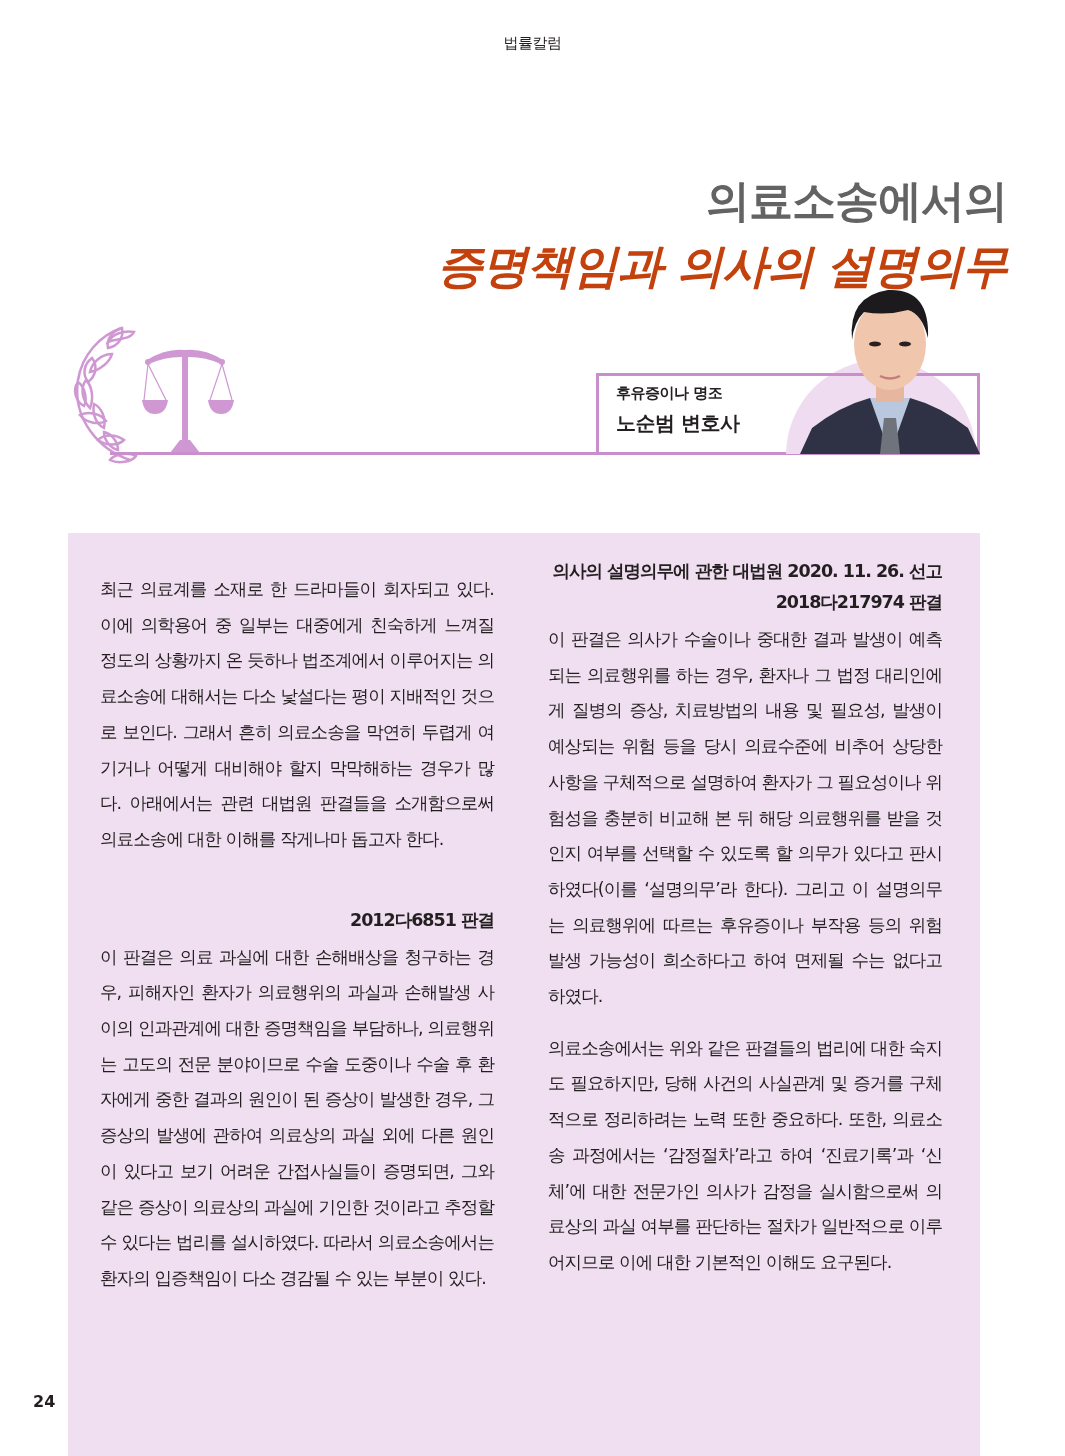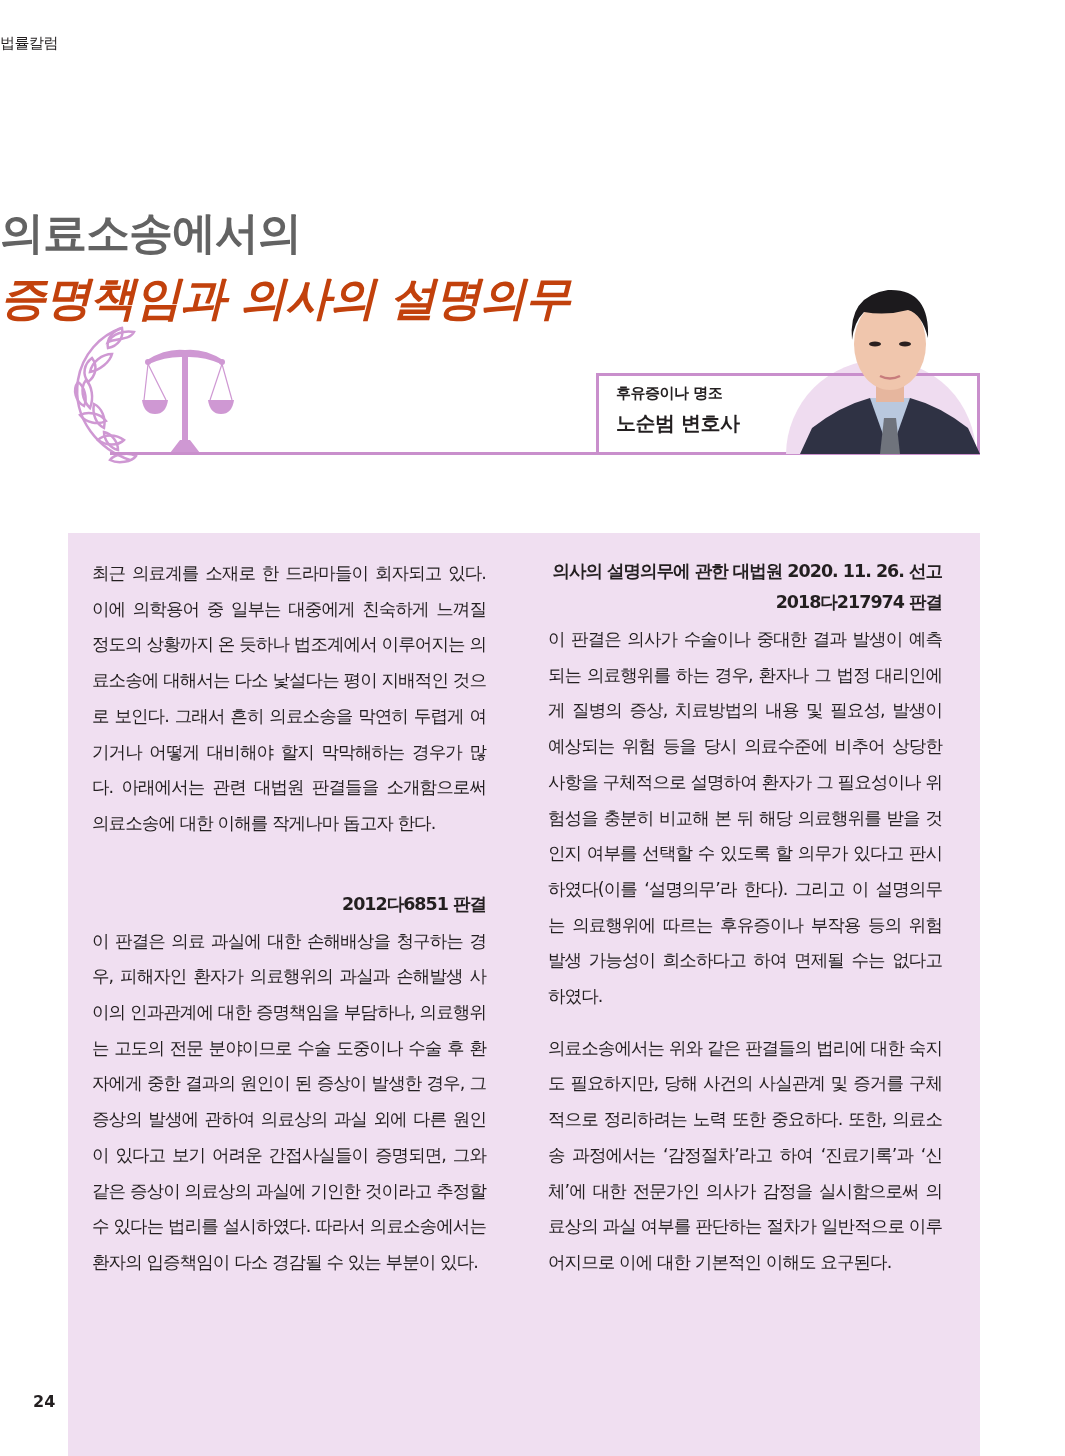--- a/index.html
+++ b/index.html
@@ -1,23 +1,23 @@
 <!DOCTYPE html>
 <html><head>
 <meta charset="utf-8">
 <style>
   * { box-sizing: border-box; margin: 0; padding: 0; }
   html, body { width: 1065px; height: 1456px; background: #ffffff; overflow: hidden; }
   body { position: relative; font-family: "DejaVu Sans", "Liberation Sans", sans-serif; color: #231f20; }
 
   .section-label {
-    position: absolute; top: 34px; left: 0; width: 1065px; text-align: left;
+    position: absolute; top: 34px; left: 0; width: 1065px; text-align: center;
     font-size: 15px; color: #231f20; letter-spacing: -0.5px;
   }
-  .title { position: absolute; left: 0; width: 1007px; text-align: left; font-weight: bold; letter-spacing: -1px; margin-top: 32px; }
+  .title { position: absolute; left: 0; width: 1007px; text-align: right; font-weight: bold; letter-spacing: -1px; }
   .title-1 { top: 172px; font-size: 44px; color: #636363; }
   .title-2 { top: 236px; font-size: 46px; color: #c2410c; font-style: italic; }
 
   .deco { position: absolute; left: 60px; top: 320px; width: 200px; height: 145px; }
   .rule { position: absolute; left: 110px; top: 452px; width: 870px; height: 3px; background: #c98fcc; }
 
   .portrait-circle {
     position: absolute; left: 786px; top: 360px; width: 190px; height: 190px;
     border-radius: 50%; background: #efdcf0; clip-path: inset(0 0 96px 0);
   }
@@ -26,21 +26,21 @@
     border: 3px solid #c98fcc; border-bottom: none; background: transparent;
   }
   .author-org { position: absolute; left: 616px; top: 384px; font-size: 15px; font-weight: bold; letter-spacing: -0.5px; }
   .author-name { position: absolute; left: 616px; top: 410px; font-size: 20px; font-weight: bold; letter-spacing: -0.5px; }
 
   .portrait { position: absolute; left: 800px; top: 278px; width: 180px; height: 176px; overflow: hidden; }
 
   .panel { position: absolute; left: 68px; top: 533px; width: 912px; height: 923px; background: #f0dff1; }
 
   .col { position: absolute; top: 556px; width: 394px; font-size: 17.5px; line-height: 35.7px; letter-spacing: -0.9px; color: #231f20; }
-  .col-left { left: 92px; }
+  .col-left { left: 100px; margin-top: 16px; }
   .col-right { left: 548px; }
   .col p { text-align: justify; text-align-last: left; }
   .col h3 { font-size: 17.5px; font-weight: bold; line-height: 31px; letter-spacing: -1px; margin-bottom: 4px; text-align: right; }
   .gap { height: 16px; }
 
   .page-num { position: absolute; left: 33px; top: 1392px; font-size: 16px; font-weight: bold; color: #231f20; }
 </style>
 </head>
 <body>
 

